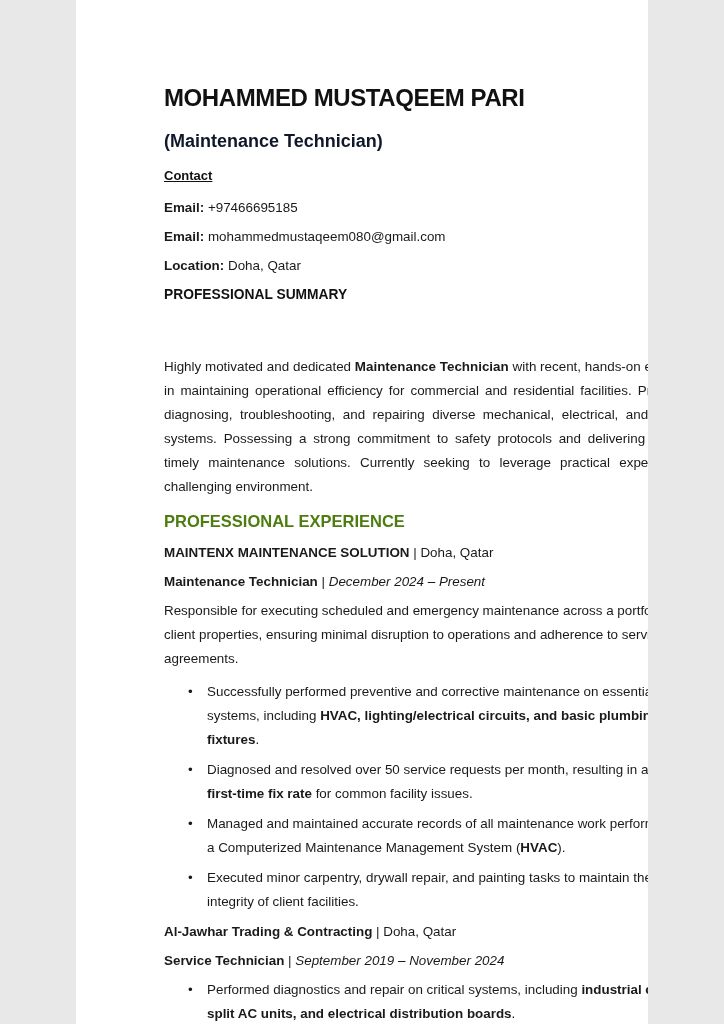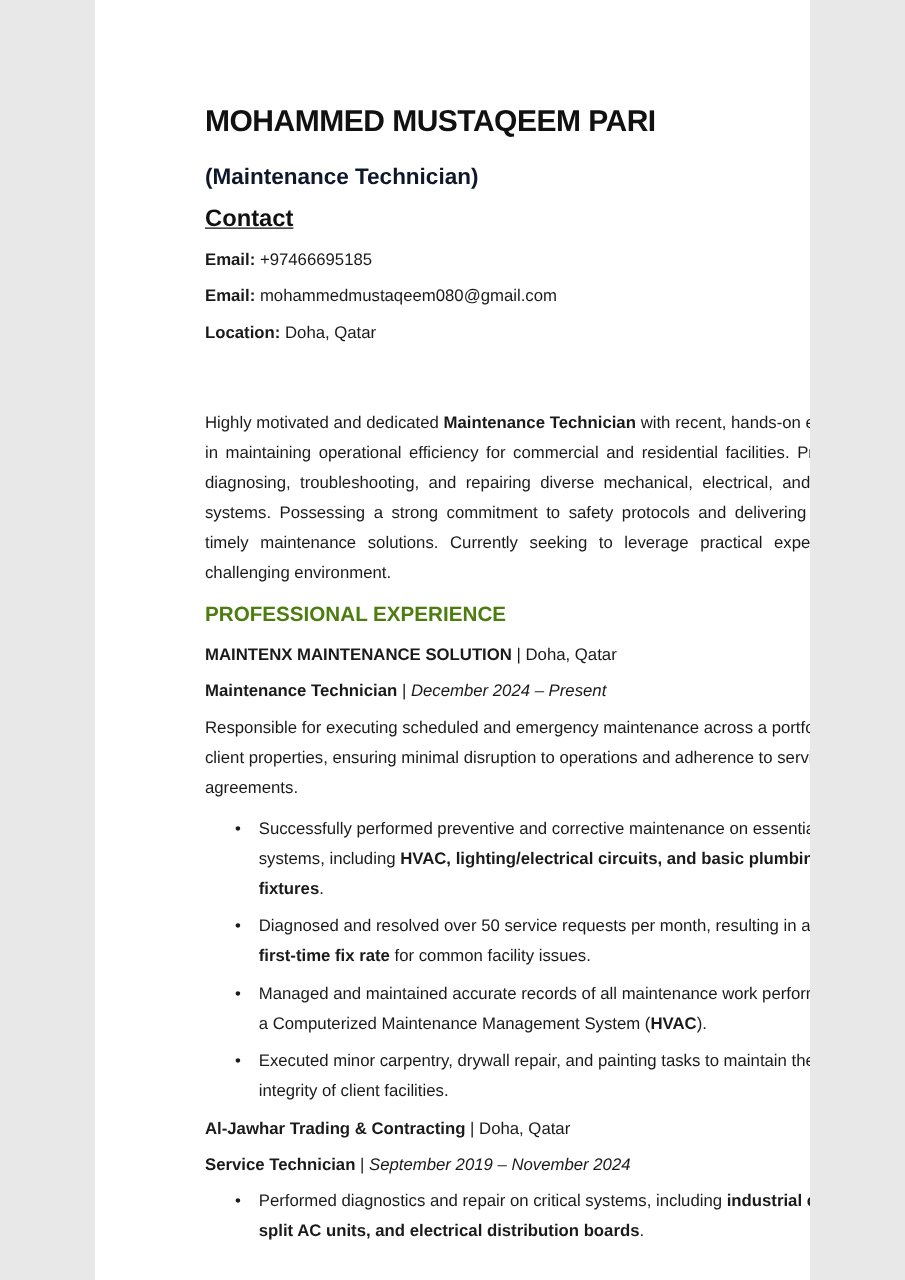--- a/index.html
+++ b/index.html
@@ -22,21 +22,21 @@
     margin:0 0 18px 0;
     font-size:24px;line-height:28px;font-weight:700;
     letter-spacing:-0.4px;color:#111;
   }
   h2.role{
     margin:0 0 14px 0;
     font-size:18px;line-height:22px;font-weight:700;color:#0f172a;
   }
   h3.contact-head{
     margin:0 0 11px 0;
-    font-size:19px;line-height:19px;font-weight:700;
+    font-size:13px;line-height:19px;font-weight:700;
     text-decoration:underline;color:#111;
   }
   p{margin:0 0 5px 0;font-size:13.4px;line-height:24px;}
   .sec-head-sm{
     margin:3px 0 5px 0;
     font-size:13.8px;line-height:24px;font-weight:700;color:#111;
   }
   .sec-head-lg{
     margin:10px 0 8px 0;
     font-size:16.5px;line-height:24px;font-weight:700;color:#4d7c0f;
@@ -111,20 +111,21 @@
   <div class="content">
 
     <h1 class="name">MOHAMMED MUSTAQEEM PARI</h1>
     <h2 class="role">(Maintenance Technician)</h2>
 
     <h3 class="contact-head">Contact</h3>
     <p><span class="b">Email: </span><span>+97466695185</span></p>
     <p><span class="b">Email: </span><span>mohammedmustaqeem080@gmail.com</span></p>
     <p><span class="b">Location: </span><span>Doha, Qatar</span></p>
 
+    <div class="sec-head-sm">PROFESSIONAL SUMMARY</div>
     <p class="justified"><span>Highly motivated and dedicated </span><span class="b">Maintenance Technician</span><span> with recent, hands-on experience in maintaining operational efficiency for commercial and residential facilities. Proficient in diagnosing, troubleshooting, and repairing diverse mechanical, electrical, and plumbing systems. Possessing a strong commitment to safety protocols and delivering proactive, timely maintenance solutions. Currently seeking to leverage practical expertise in a challenging environment.</span></p>
 
     <div class="sec-head-lg">PROFESSIONAL EXPERIENCE</div>
 
     <p><span class="b">MAINTENX MAINTENANCE SOLUTION</span><span> | Doha, Qatar</span></p>
     <p><span class="b">Maintenance Technician</span><span> | </span><span class="i">December 2024 – Present</span></p>
     <p class="intro"><span>Responsible for executing scheduled and emergency maintenance across a portfolio of client properties, ensuring minimal disruption to operations and adherence to service level agreements.</span></p>
     <ul class="bullets">
       <li><span class="dot">•</span><span><span>Successfully performed preventive and corrective maintenance on essential building systems, including </span><span class="b">HVAC, lighting/electrical circuits, and basic plumbing fixtures</span><span>.</span></span></li>
       <li><span class="dot">•</span><span><span>Diagnosed and resolved over 50 service requests per month, resulting in a </span><span class="b">95% first-time fix rate</span><span> for common facility issues.</span></span></li>

